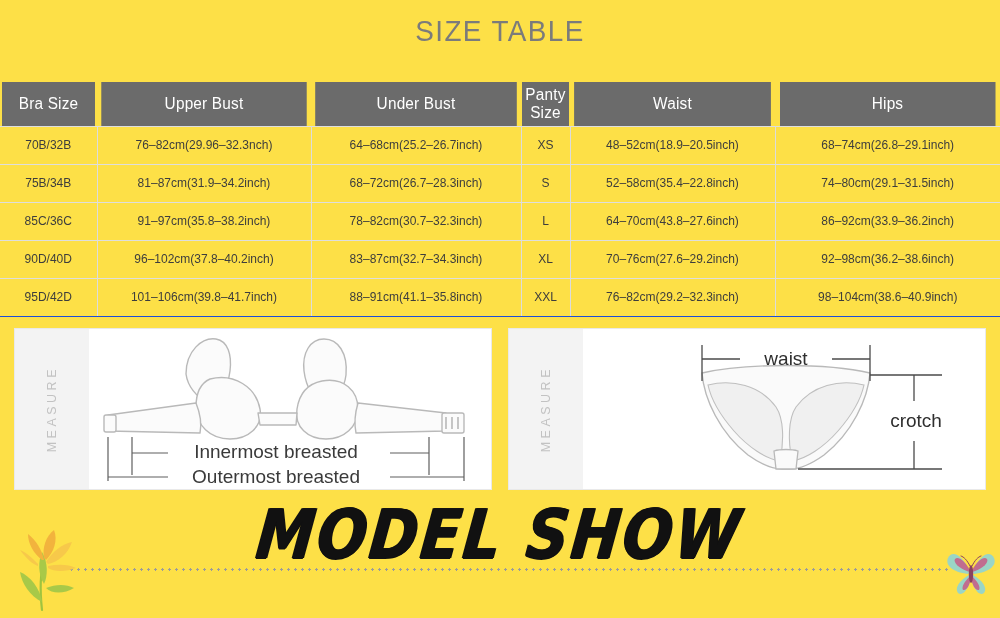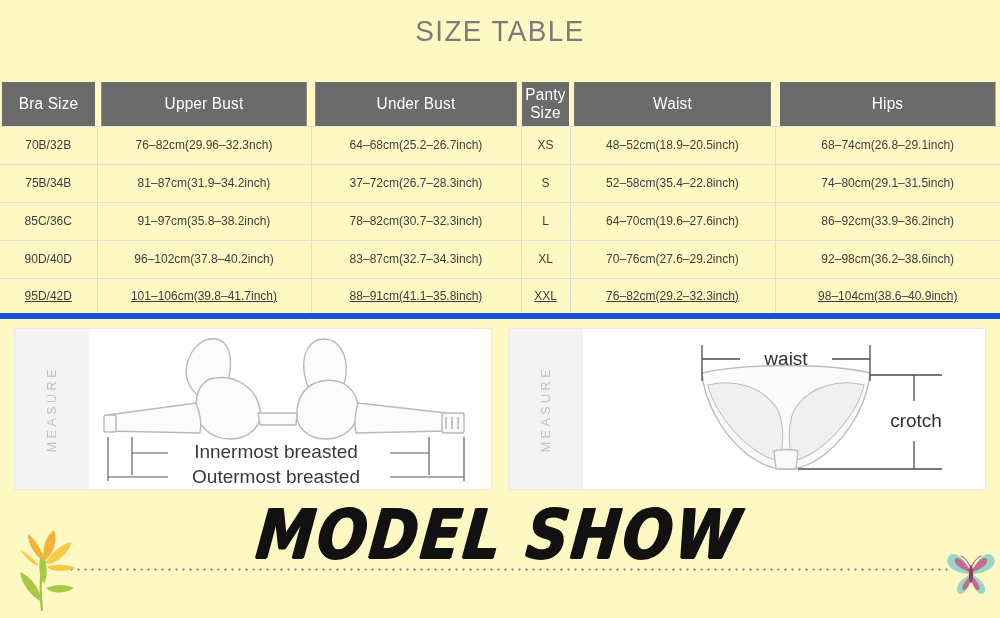--- a/index.html
+++ b/index.html
@@ -2,21 +2,21 @@
 <html><head>
 <meta charset="utf-8">
 <style>
   * { box-sizing: border-box; margin: 0; padding: 0; }
   html, body {
     width: 1000px; height: 618px;
     background: #ffffff;
     font-family: "Liberation Sans", sans-serif;
     overflow: hidden;
   }
-  #root { position: relative; width: 1000px; height: 618px; background:#fef9c3; }
+  #root { position: relative; width: 1000px; height: 618px; background:#fde047; }
 
   
   .title {
     position: absolute; left: 0; top: 14px; width: 1000px;
     text-align: center;
     font-size: 30px;
     letter-spacing: 1.5px;
     color: #7b7b7b;
     font-weight: 400;
     transform: scaleX(0.93);
@@ -45,21 +45,21 @@
     text-align: center;
     font-size: 12px;
     color: #3d3d3d;
     border: 1px solid #dedede;
     border-left: none; border-right: none;
     white-space: nowrap;
     font-weight: 400;
   }
   .size-table tbody td.sep { border-right: 1px solid #dcdcdc; }
   .size-table tbody tr td:first-child { border-left: none; }
-  .size-table tbody tr:last-child td { border-bottom: 6px solid #1d4ed8; text-decoration: underline; }
+  .size-table tbody tr:last-child td { border-bottom: 1px solid #1d4ed8; }
 
   .col-bra    { width: 97px; }
   .col-upper  { width: 214px; }
   .col-under  { width: 210px; }
   .col-panty  { width: 49px; }
   .col-waist  { width: 205px; }
   .col-hips   { width: 225px; }
 
   
   .panels {
@@ -151,31 +151,31 @@
         <td class="sep">70B/32B</td>
         <td class="sep">76–82cm(29.96–32.3nch)</td>
         <td class="sep">64–68cm(25.2–26.7inch)</td>
         <td class="sep">XS</td>
         <td class="sep">48–52cm(18.9–20.5inch)</td>
         <td>68–74cm(26.8–29.1inch)</td>
       </tr>
       <tr>
         <td class="sep">75B/34B</td>
         <td class="sep">81–87cm(31.9–34.2inch)</td>
-        <td class="sep">37–72cm(26.7–28.3inch)</td>
+        <td class="sep">68–72cm(26.7–28.3inch)</td>
         <td class="sep">S</td>
         <td class="sep">52–58cm(35.4–22.8inch)</td>
         <td>74–80cm(29.1–31.5inch)</td>
       </tr>
       <tr>
         <td class="sep">85C/36C</td>
         <td class="sep">91–97cm(35.8–38.2inch)</td>
         <td class="sep">78–82cm(30.7–32.3inch)</td>
         <td class="sep">L</td>
-        <td class="sep">64–70cm(19.6–27.6inch)</td>
+        <td class="sep">64–70cm(43.8–27.6inch)</td>
         <td>86–92cm(33.9–36.2inch)</td>
       </tr>
       <tr>
         <td class="sep">90D/40D</td>
         <td class="sep">96–102cm(37.8–40.2inch)</td>
         <td class="sep">83–87cm(32.7–34.3inch)</td>
         <td class="sep">XL</td>
         <td class="sep">70–76cm(27.6–29.2inch)</td>
         <td>92–98cm(36.2–38.6inch)</td>
       </tr>

